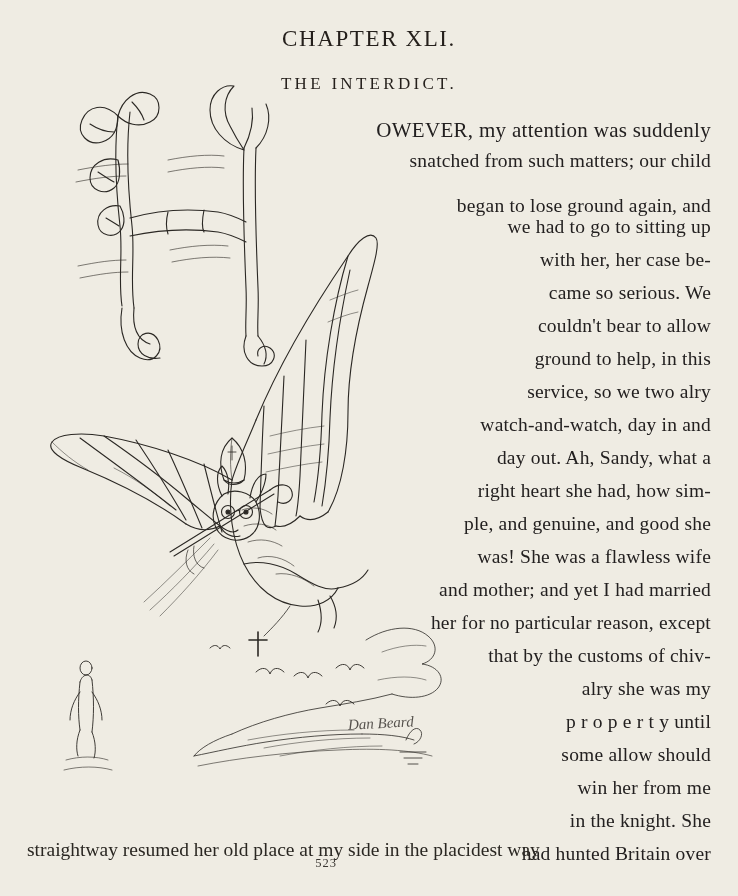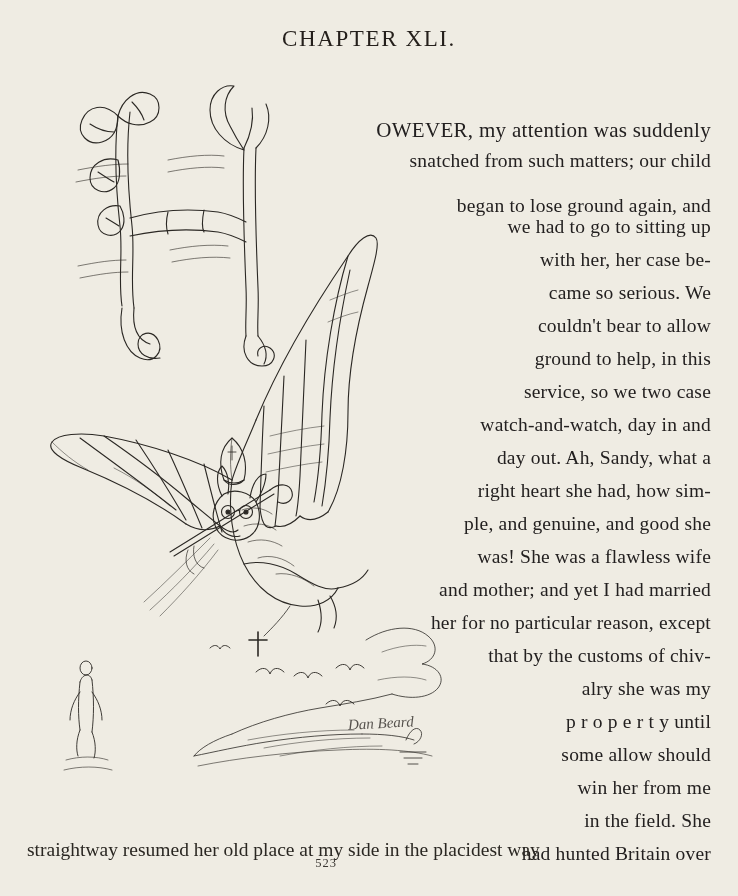--- a/index.html
+++ b/index.html
@@ -109,20 +109,21 @@
     transform: rotate(-3deg);
     opacity: .85;
   }
 </style>
 </head>
 <body>
 
 <div class="page">
 
   <h1 class="chapter-title">CHAPTER XLI.</h1>
+  <h2 class="chapter-subtitle">THE INTERDICT.</h2>
 
   <div class="illus">
     <svg width="430" height="740" viewBox="0 0 430 740" fill="none" stroke="#2b2824" stroke-width="1.1" stroke-linecap="round" stroke-linejoin="round">
 
       <g>
 
         <path d="M100 75 C96 110 98 150 102 186 C105 214 100 240 104 266"></path>
         <path d="M112 72 C108 108 110 150 114 186 C117 214 112 240 116 268"></path>
 
         <path d="M100 76 C86 62 70 66 64 80 C58 94 70 106 84 102 C94 99 100 90 100 76 Z"></path>
@@ -292,34 +293,34 @@
 
   <div class="body-text">
     <div class="tline r dropcap-line" style="top:4px;">OWEVER, my attention was  suddenly</div>
     <div class="tline r" style="top:34px;">snatched from such matters; our child</div>
     <div class="tline r" style="top:79px;">began to lose ground again, and</div>
     <div class="tline r" style="top:100px;">we had     to go to sitting up</div>
     <div class="tline r" style="top:133px;">with her, her case be-</div>
     <div class="tline r" style="top:166px;">came  so  serious.   We</div>
     <div class="tline r" style="top:199px;">couldn't  bear  to  allow</div>
     <div class="tline r" style="top:232px;">ground  to  help, in this</div>
-    <div class="tline r" style="top:265px;">service,  so  we  two  case</div>
+    <div class="tline r" style="top:265px;">service,  so  we  two  alry</div>
     <div class="tline r" style="top:298px;">watch-and-watch, day in and</div>
     <div class="tline r" style="top:331px;">day out.   Ah, Sandy, what a</div>
     <div class="tline r" style="top:364px;">right heart she had, how sim-</div>
     <div class="tline r" style="top:397px;">ple, and genuine, and  good she</div>
     <div class="tline r" style="top:430px;">was!   She was a flawless wife</div>
     <div class="tline r" style="top:463px;">and mother; and yet I had married</div>
     <div class="tline r" style="top:496px;">her for no particular reason, except</div>
     <div class="tline r" style="top:529px;">that by the          customs of chiv-</div>
     <div class="tline r" style="top:562px;">alry she was my</div>
     <div class="tline r" style="top:595px;">p r o p e r t y    until</div>
     <div class="tline r" style="top:628px;">some  allow  should</div>
     <div class="tline r" style="top:661px;">win  her  from  me</div>
-    <div class="tline r" style="top:694px;">in  the  field.   She</div>
+    <div class="tline r" style="top:694px;">in  the  knight.   She</div>
     <div class="tline r" style="top:727px;">had hunted Britain over</div>
 
   </div>
 
   <div style="position:absolute; left:27px; right:27px; top:900px;"></div>
 
   <div class="tline full" style="position:absolute; left:27px; right:20px; top:833px; font-size:19.5px; line-height:33.5px; white-space:nowrap; text-align:left;">straightway resumed her old place at my side in the placidest way</div>
 
   <div class="folio">523</div>
 </div>

